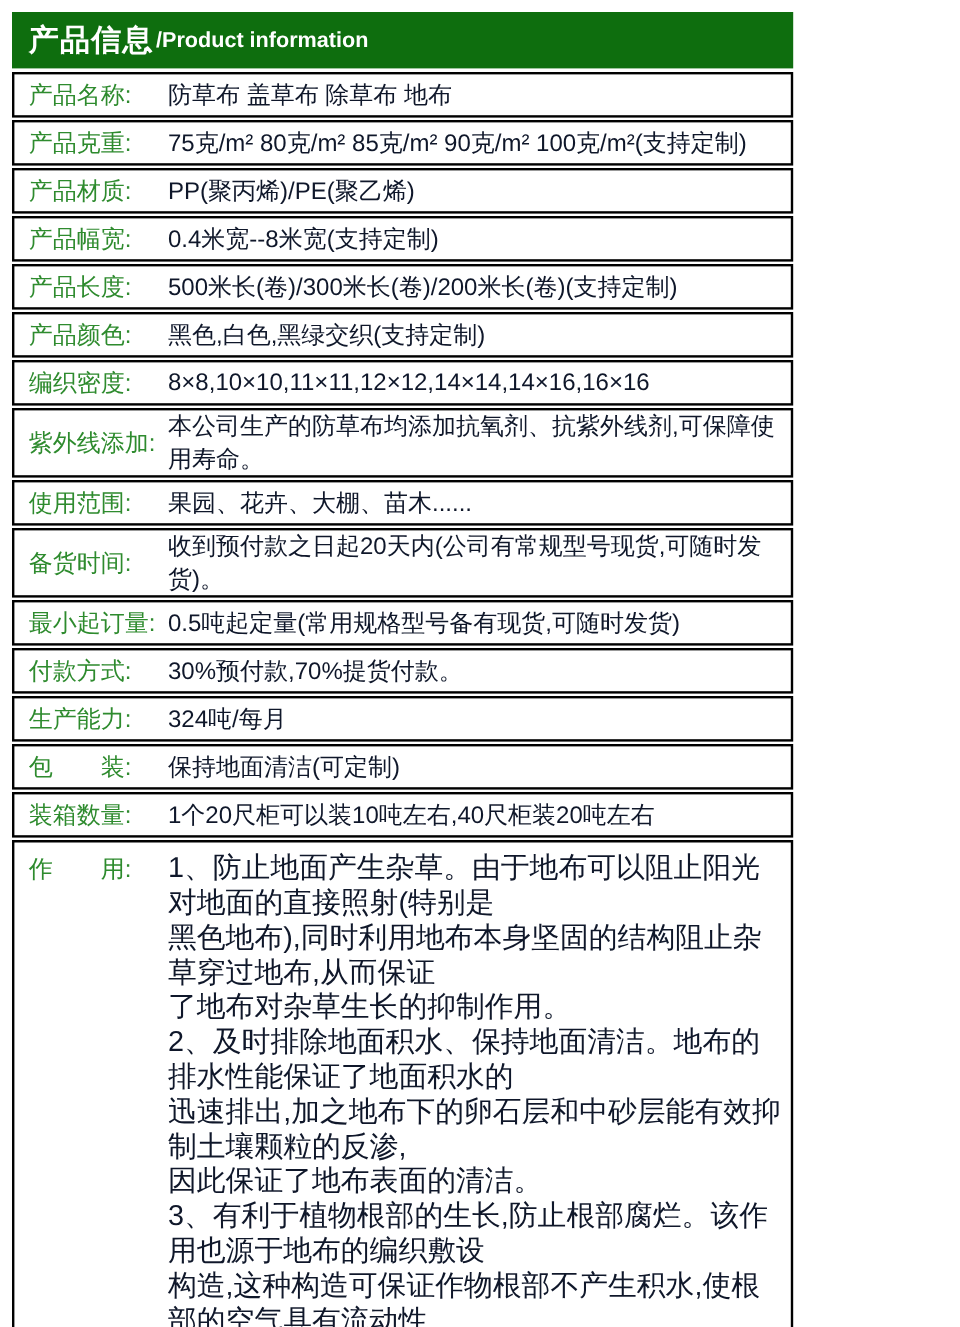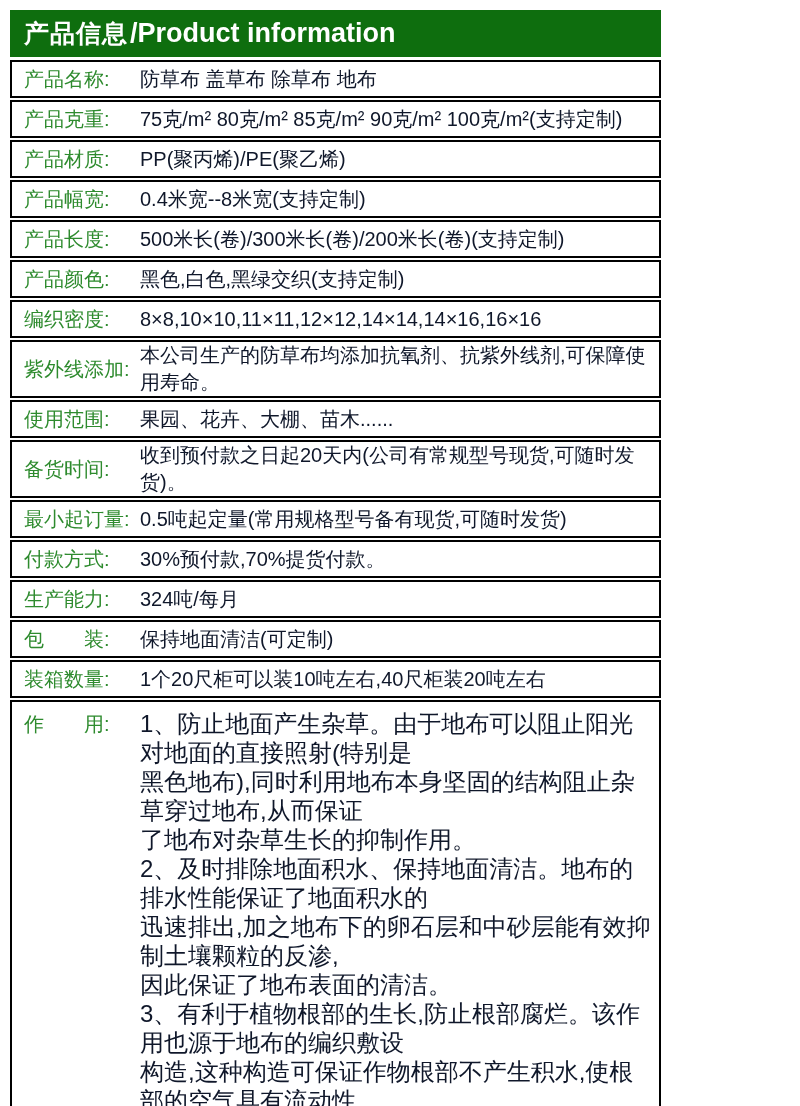--- a/index.html
+++ b/index.html
@@ -20,21 +20,21 @@
     display: flex;
     align-items: center;
     padding-left: 14px;
   }
   .title-zh {
     font-size: 25px;
     font-weight: bold;
     letter-spacing: 1px;
   }
   .title-en {
-    font-size: 27px;
+    font-size: 18px;
     font-weight: 600;
     margin-left: 2px;
   }
   .table-row {
     display: flex;
     align-items: center;
     border: 2px solid #000000;
     background: #ffffff;
     min-height: 38px;
     margin-top: 2px;

